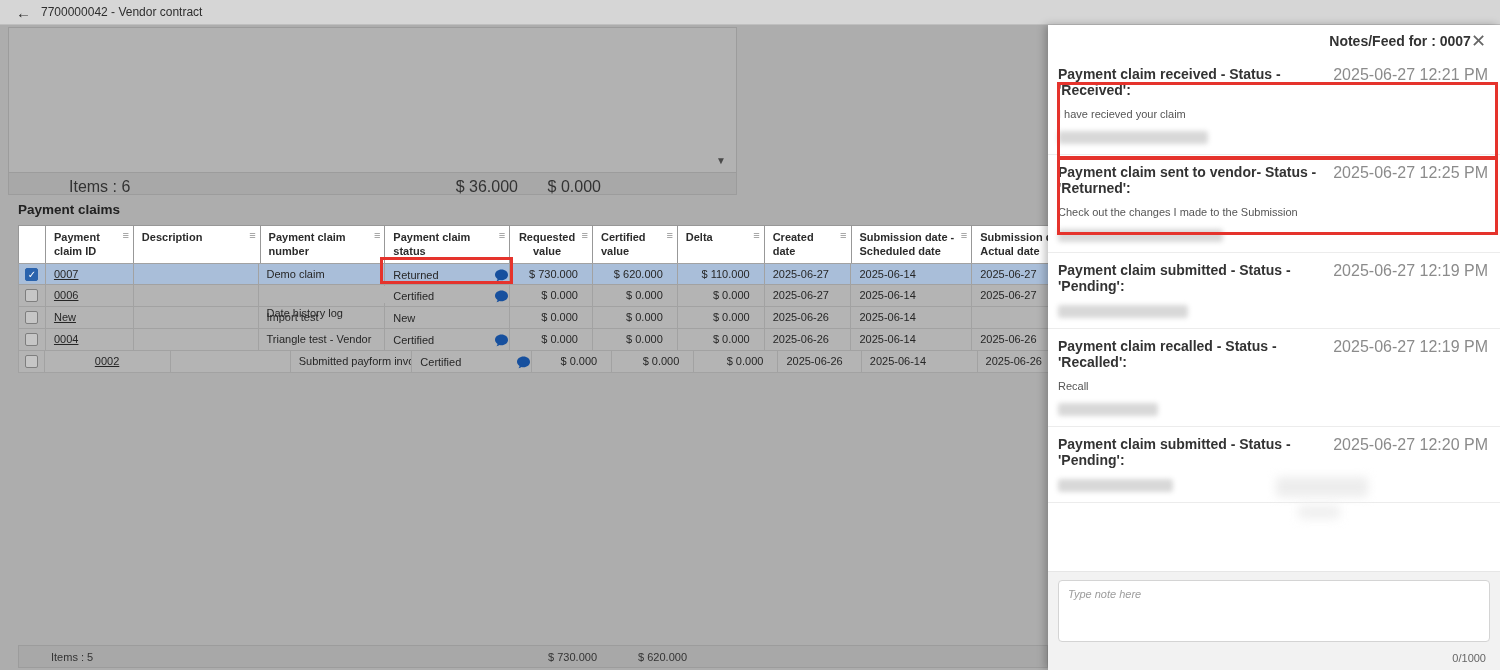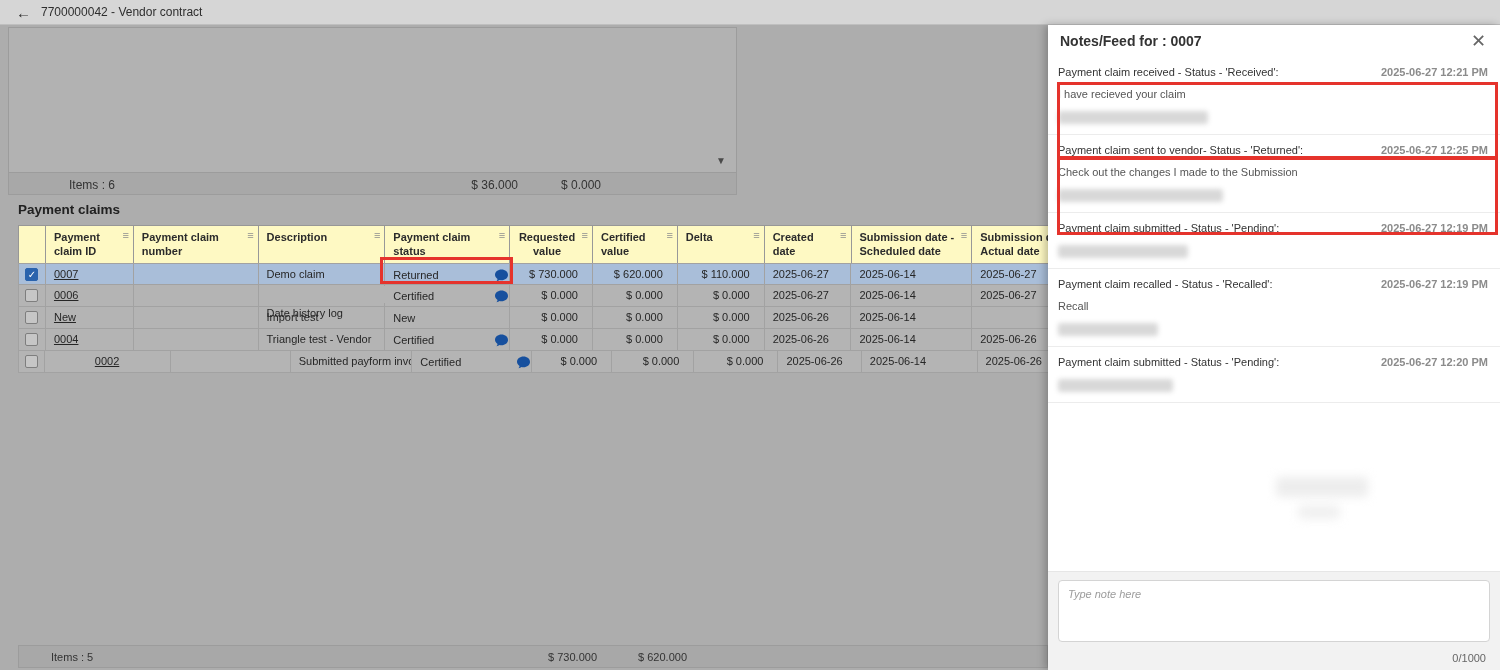--- a/index.html
+++ b/index.html
@@ -15,36 +15,36 @@
   }
   .back-arrow { font-size:15px; color:#2e2e2e; cursor:default; }
 
   .upper-box {
     position:absolute; top:27px; left:8px; width:729px; height:145px;
     background:#b2b2b2; border:1px solid #9c9c9c; border-bottom:none; z-index:1;
   }
   .upper-caret { position:absolute; right:10px; bottom:6px; font-size:10px; color:#4a4a4a; }
   .upper-footer {
     position:absolute; top:172px; left:8px; width:729px; height:23px;
-    background:#a8a8a8; border:1px solid #9c9c9c; z-index:1; font-size:12px; color:#333;
+    background:#a8a8a8; border:1px solid #9c9c9c; z-index:1; font-size:16px; color:#333;
   }
   .upper-footer .items { position:absolute; left:60px; top:5px; }
   .upper-footer .v1 { position:absolute; right:218px; top:5px; }
   .upper-footer .v2 { position:absolute; right:135px; top:5px; }
 
   .section-title {
     position:absolute; top:202px; left:18px; font-size:13.5px; font-weight:bold;
     color:#212121; z-index:1;
   }
 
   .claims-wrap {
     position:absolute; top:225px; left:18px; width:1030px; overflow:hidden; z-index:1;
   }
   .claims-inner { width:1085px; }
-  .t-header { display:flex; background:#fef9c3; border:1px solid #979797; border-bottom:none; }
+  .t-header { display:flex; background:#ffffff; border:1px solid #979797; border-bottom:none; }
   .t-header .hcell {
     position:relative; font-size:11px; font-weight:bold; color:#2b2b2b;
     padding:5px 16px 4px 8px; min-height:33px; border-right:1px solid #989898;
     display:flex; align-items:flex-start; line-height:1.25;
   }
   .hfilter { position:absolute; top:3px; right:4px; font-size:11px; color:#8f8f8f; font-weight:normal; }
   .t-row { display:flex; background:#b4b4b4; border-left:1px solid #a2a2a2; border-right:1px solid #a2a2a2; border-bottom:1px solid #a2a2a2; height:22px; }
   .t-row:first-child { border-top:1px solid #a2a2a2; }
   .t-row.selected { background:#a9bed9; }
   .cell {
@@ -67,31 +67,31 @@
   .main-footer .items { position:absolute; left:32px; top:5px; }
   .main-footer .v1 { position:absolute; left:492px; width:86px; text-align:right; top:5px; }
   .main-footer .v2 { position:absolute; left:580px; width:88px; text-align:right; top:5px; }
 
   
   .panel {
     position:absolute; top:25px; right:0; width:452px; height:645px; background:#fff;
     box-shadow:-3px 0 8px rgba(0,0,0,0.25); z-index:5; display:flex; flex-direction:column;
   }
   .panel-header {
-    height:32px; display:flex; align-items:center; justify-content:space-between;
+    height:32px; display:flex; align-items:center; justify-content:flex-end;
     padding:0 14px 0 12px; flex:0 0 auto;
   }
   .panel-title { font-size:14px; font-weight:bold; color:#333; }
   .close-x { font-size:18px; color:#666; cursor:pointer; line-height:1; }
 
   .feed { flex:1 1 auto; overflow:hidden; position:relative; }
   .feed-entry { padding:9px 12px 6px 10px; border-bottom:1px solid #ececec; }
   .fe-top { display:flex; justify-content:space-between; align-items:flex-start; }
-  .fe-title { font-size:11px; font-weight:normal; color:#333; }
-  .fe-time { font-size:11px; color:#8b8b8b; white-space:nowrap; margin-left:8px;font-weight:bold; }
+  .fe-title { font-size:14px; font-weight:bold; color:#333; }
+  .fe-time { font-size:16px; color:#8b8b8b; white-space:nowrap; margin-left:8px; }
   .fe-body { font-size:11px; color:#555; margin-top:10px; }
   .fe-blob { height:13px; background:#d8d8d8; border-radius:3px; filter:blur(2.5px); margin:11px 0 4px 0; }
   .watermark { position:absolute; left:228px; top:420px; width:92px; height:20px;
                background:#ededed; filter:blur(5px); border-radius:4px; }
   .watermark2 { position:absolute; left:250px; top:448px; width:42px; height:14px;
                background:#f0f0f0; filter:blur(5px); border-radius:4px; }
 
   .compose { flex:0 0 auto; background:#f2f2f2; border-top:1px solid #e6e6e6; padding:8px 10px 0 10px; }
   .note-input {
     width:100%; height:62px; background:#fff; border:1px solid #d4d4d4; border-radius:4px;
@@ -132,26 +132,26 @@
 <div class="section-title">Payment claims</div>
 
 <div class="claims-wrap">
   <div class="claims-inner">
     <div class="t-header">
         <div class="hcell" style="width: 27px;"></div>
         <div class="hcell" style="width: 88px;">
           <span>Payment claim ID</span>
           <span class="hfilter">≡</span>
         </div>
+        <div class="hcell" style="width: 127px;">
+          <span>Description</span>
+          <span class="hfilter">≡</span>
+        </div>
         <div class="hcell" style="width: 125px;">
           <span>Payment claim number</span>
-          <span class="hfilter">≡</span>
-        </div>
-        <div class="hcell" style="width: 127px;">
-          <span>Description</span>
           <span class="hfilter">≡</span>
         </div>
         <div class="hcell" style="width: 125px;">
           <span>Payment claim status</span>
           <span class="hfilter">≡</span>
         </div>
         <div class="hcell" style="width: 83px; text-align: center;">
           <span>Requested value</span>
           <span class="hfilter">≡</span>
         </div>

